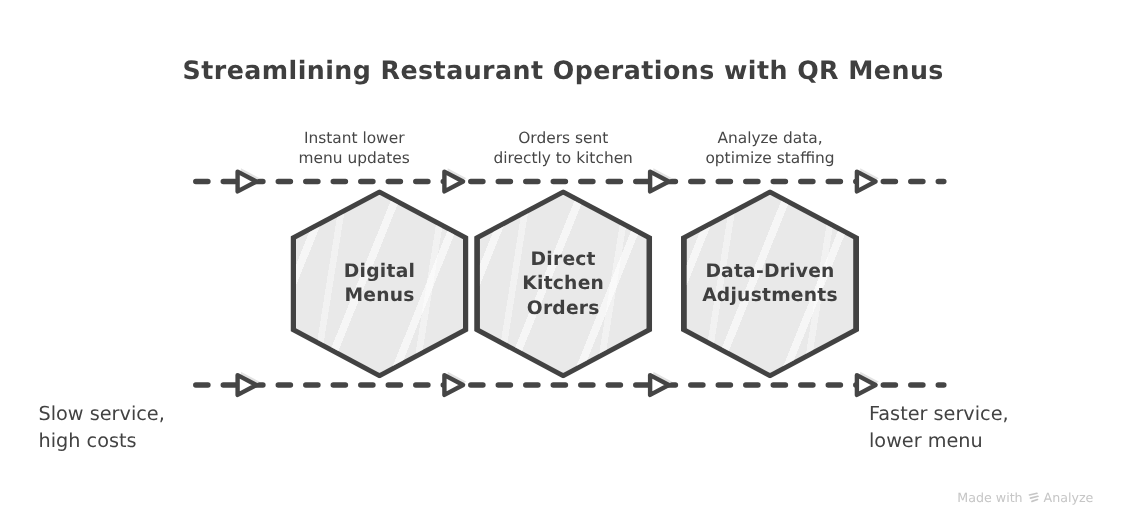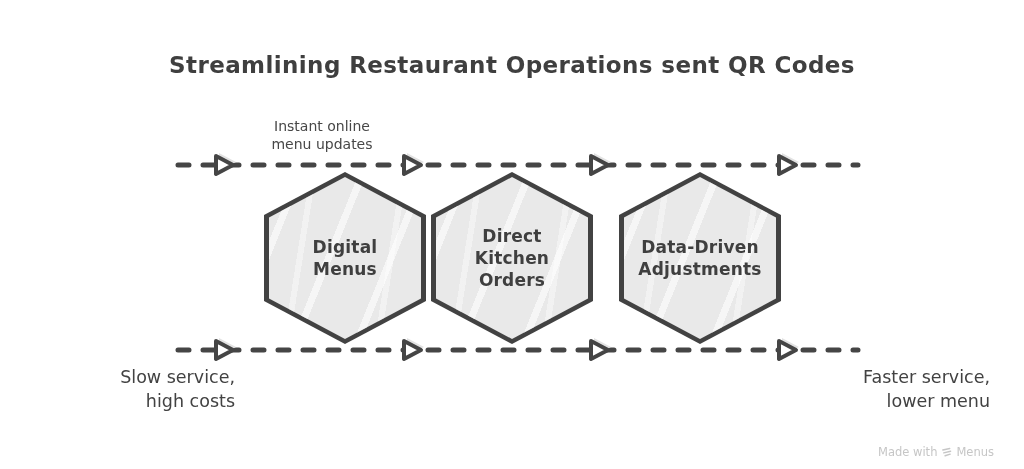--- a/index.html
+++ b/index.html
@@ -45,41 +45,45 @@
   .hx4{left:806px;} .hx4 .hex-inner{background:
       repeating-linear-gradient(112deg,rgba(255,255,255,0) 0 24px,rgba(255,255,255,.55) 24px 31px,rgba(255,255,255,0) 31px 58px),
       repeating-linear-gradient(99deg,rgba(255,255,255,0) 0 40px,rgba(255,255,255,.35) 40px 46px,rgba(255,255,255,0) 46px 90px),
       #b9efd4;}
   .hex-label{
     width:126px;text-align:center;font-size:17px;font-weight:700;line-height:1.3;
     color:#3f3f3f;letter-spacing:.2px;
   }
   
   .note{
-    position:absolute;top:366px;text-align:right;font-size:17.5px;line-height:1.35;
+    position:absolute;top:366px;text-align:left;font-size:17.5px;line-height:1.35;
     color:#424242;white-space:pre-line;font-weight:500;z-index:2;
   }
   .note-start{left:35px;width:200px;}
   .note-end{left:790px;width:200px;}
   
   .watermark{
     position:absolute;right:30px;bottom:10px;display:flex;align-items:center;gap:4px;
     font-size:11.5px;color:#c6c6c6;z-index:3;padding-left:34px;
   }
   .watermark svg{display:block;}
 </style>
 </head>
 <body>
 
 <div id="stage">
 
-  <div class="title">Streamlining Restaurant Operations sent QR Codes</div>
+  <div class="title">Streamlining Restaurant Operations with QR Menus</div>
 
-  <div class="t-label t0">Instant online
+  <div class="t-label t0">Instant lower
 menu updates</div>
+  <div class="t-label t1">Orders sent
+directly to kitchen</div>
+  <div class="t-label t2">Analyze data,
+optimize staffing</div>
 
   <svg id="rails" viewBox="0 0 1024 469" xmlns="http://www.w3.org/2000/svg" aria-hidden="true">
 
     <line x1="178" y1="165" x2="858" y2="165" stroke="#454545" stroke-width="5" stroke-linecap="round" stroke-dasharray="11 14"></line>
 
     <line x1="178" y1="350" x2="858" y2="350" stroke="#454545" stroke-width="5" stroke-linecap="round" stroke-dasharray="11 14"></line>
 
     <g fill="#e3e3e3">
       <polygon points="219,153 236,162 219,171"></polygon>
         <polygon points="407,153 424,162 407,171"></polygon>
@@ -125,16 +129,16 @@
 
   <div class="watermark">
     <span>Made with</span>
     <svg width="11" height="11" viewBox="0 0 12 12">
       <g stroke="#c6c6c6" stroke-width="1.6" stroke-linecap="round" fill="none">
         <path d="M2 3.2 L9.5 1.6"></path>
         <path d="M3 6.4 L10.5 4.6"></path>
         <path d="M4.5 9.6 L10 7.8"></path>
       </g>
     </svg>
-    <span>Menus</span>
+    <span>Analyze</span>
   </div>
 
 </div>
 
 </body></html>

